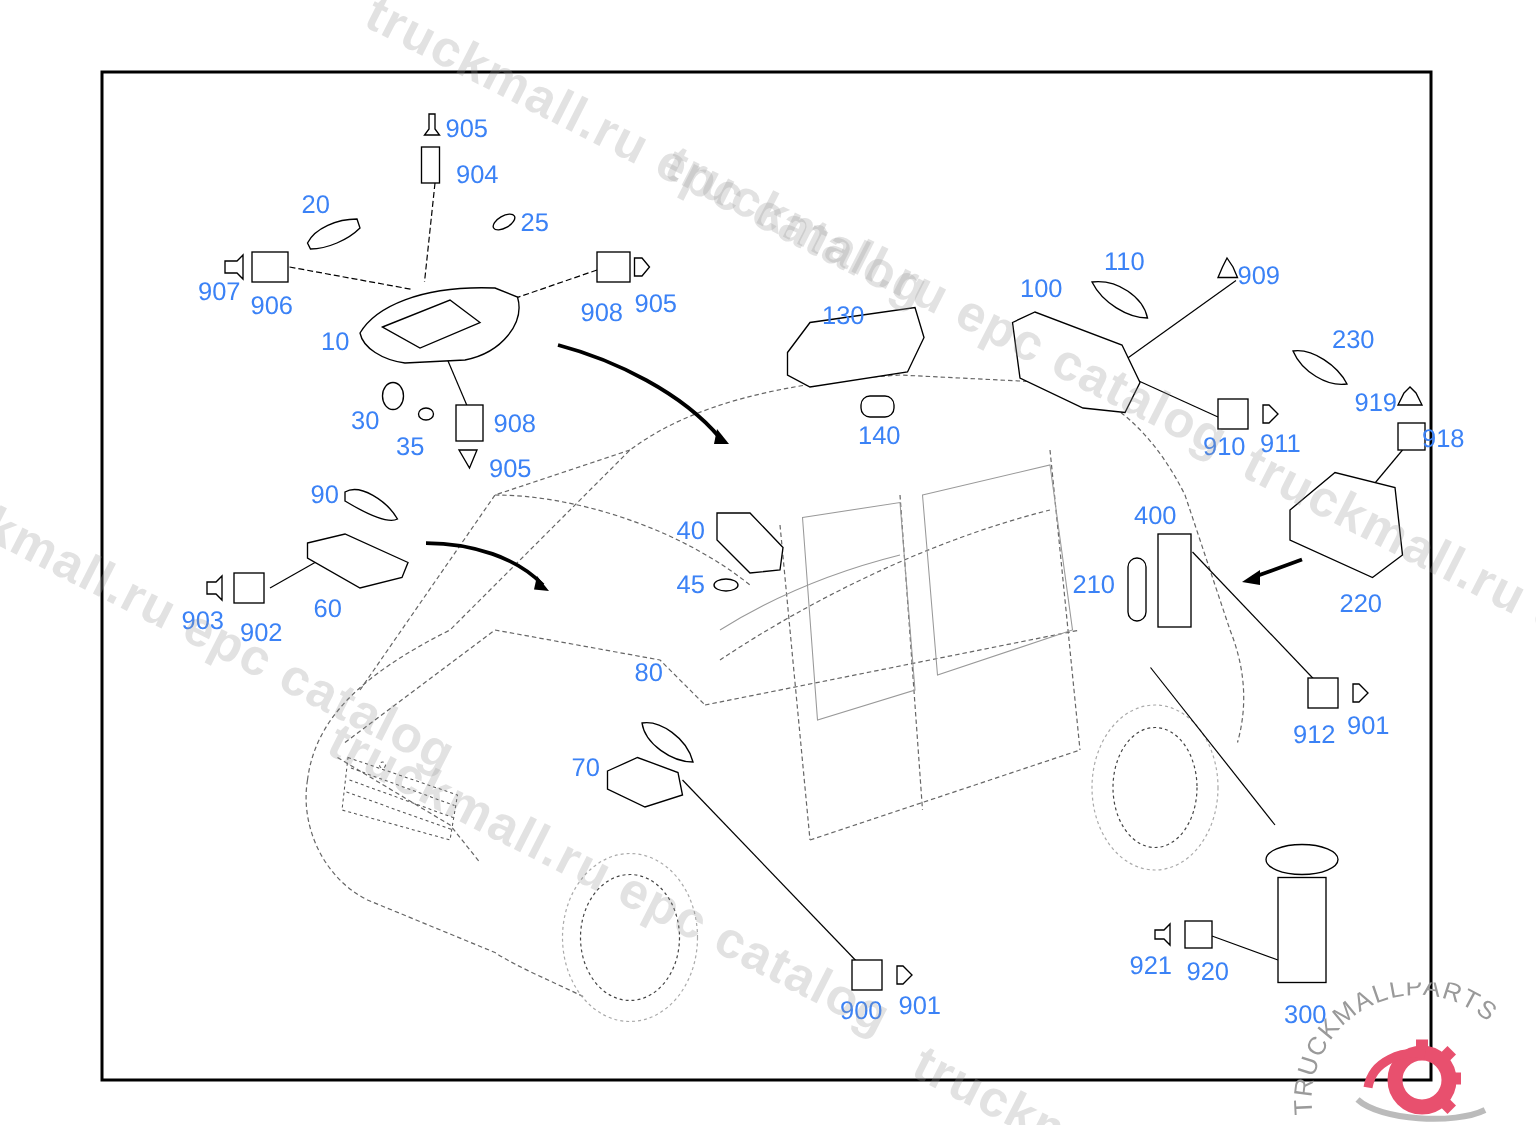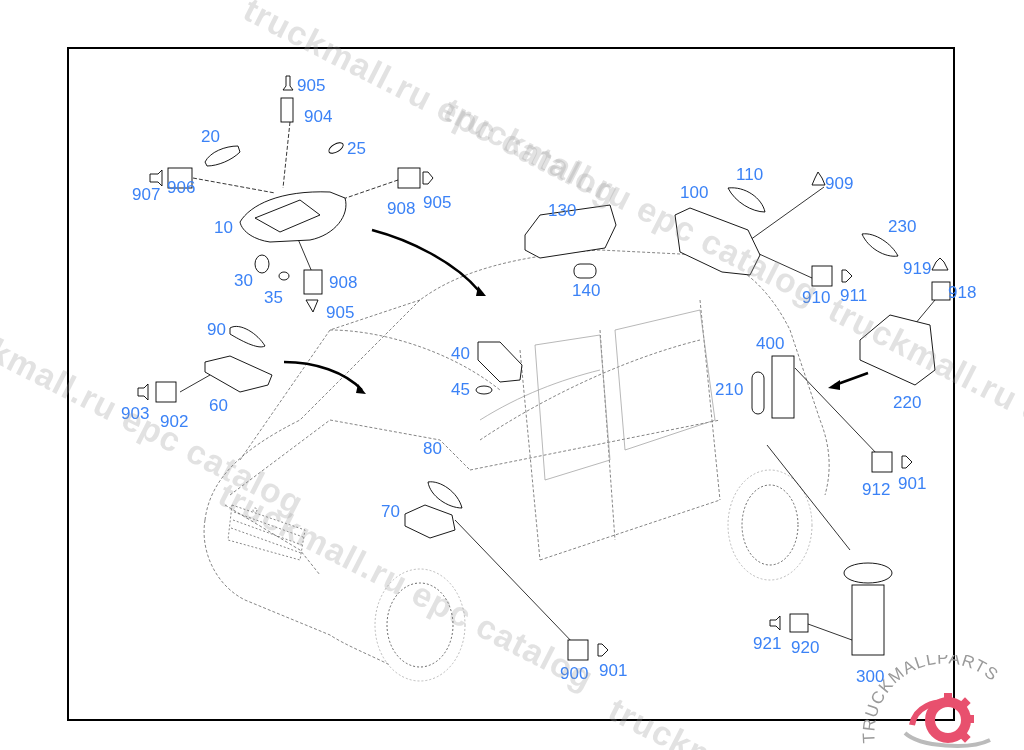--- a/index.html
+++ b/index.html
@@ -161,21 +161,21 @@
     <rect x="790" y="614" width="18" height="18"></rect>
     <path d="M770,620 L776,620 L780,616 L780,630 L776,626 L770,626 Z"></path>
   </g>
 </svg>
 
 <span class="callout" style="left:297px;top:77px">905</span>
 <span class="callout" style="left:304px;top:108px">904</span>
 <span class="callout" style="left:201px;top:128px">20</span>
 <span class="callout" style="left:347px;top:140px">25</span>
 <span class="callout" style="left:132px;top:186px">907</span>
-<span class="callout" style="left:167px;top:179px">906</span>
+<span class="callout" style="left:167px;top:195px">906</span>
 <span class="callout" style="left:387px;top:200px">908</span>
 <span class="callout" style="left:423px;top:194px">905</span>
 <span class="callout" style="left:214px;top:219px">10</span>
 <span class="callout" style="left:234px;top:272px">30</span>
 <span class="callout" style="left:264px;top:289px">35</span>
 <span class="callout" style="left:329px;top:274px">908</span>
 <span class="callout" style="left:326px;top:304px">905</span>
 <span class="callout" style="left:207px;top:321px">90</span>
 <span class="callout" style="left:209px;top:397px">60</span>
 <span class="callout" style="left:121px;top:405px">903</span>

